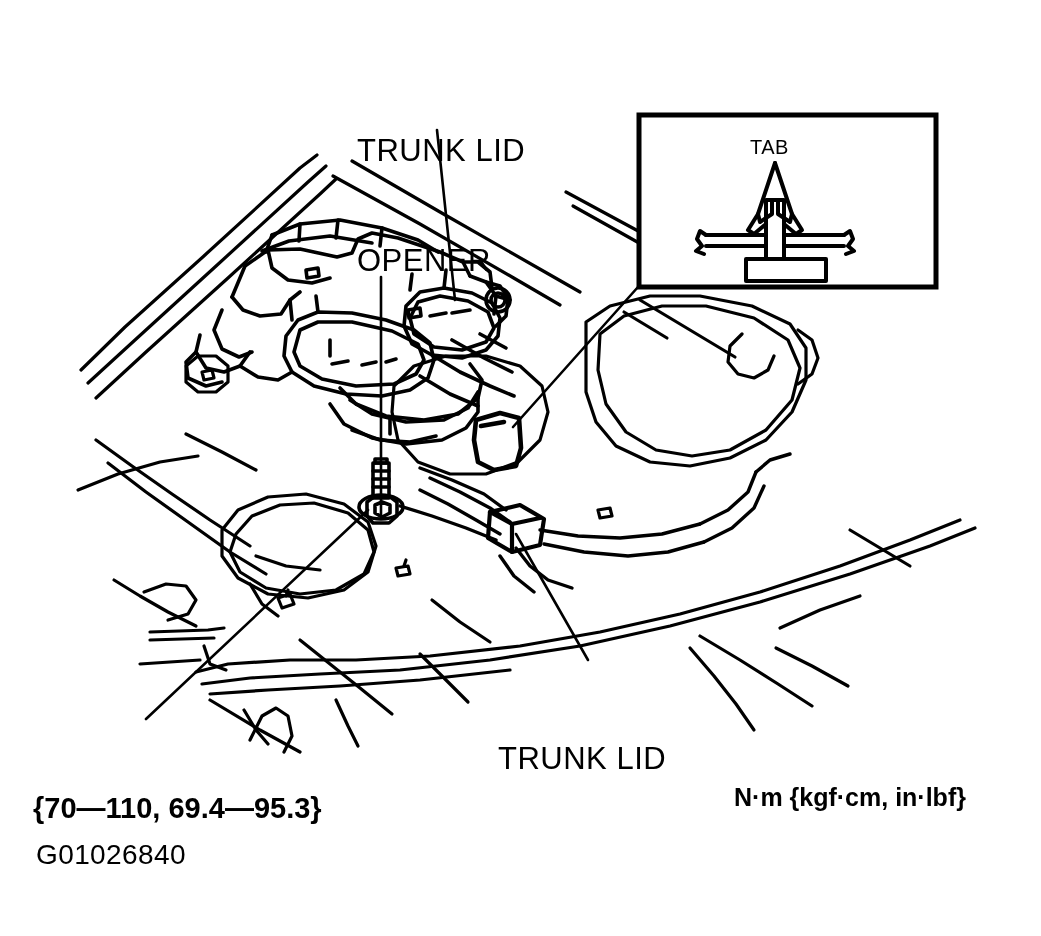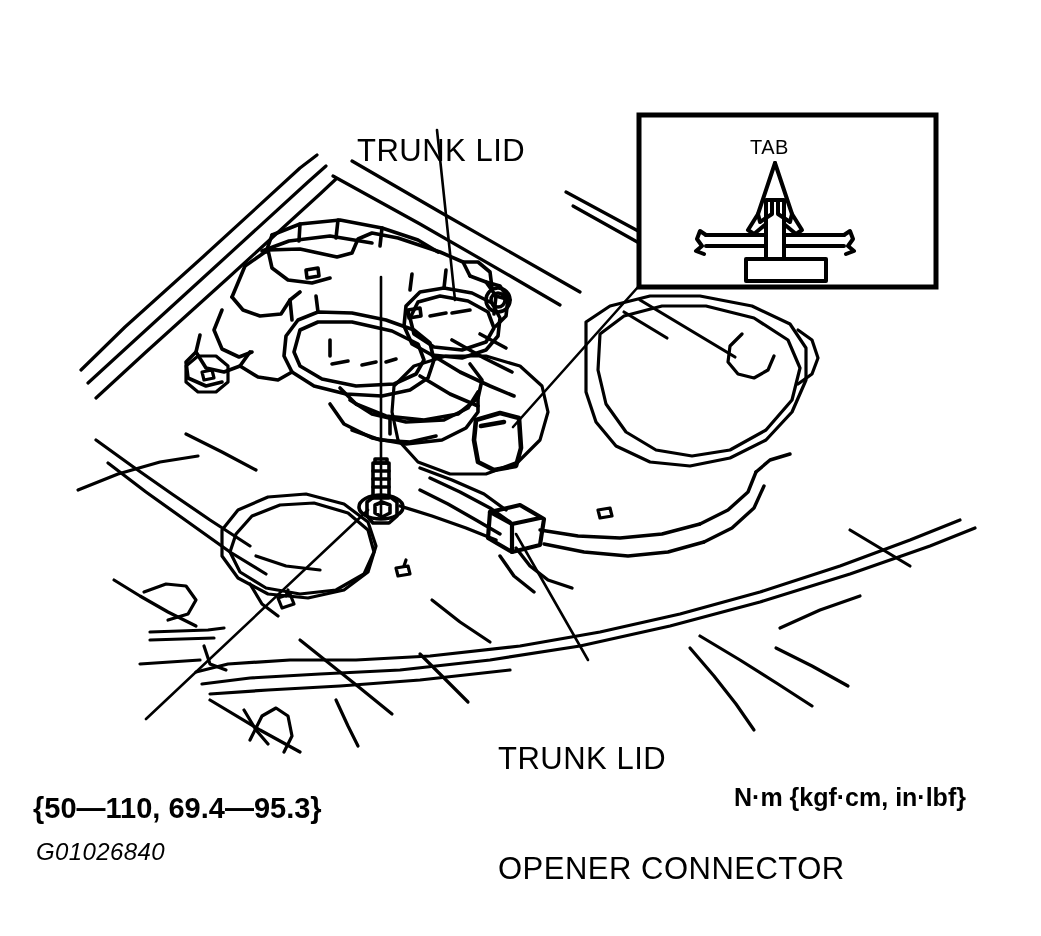--- a/index.html
+++ b/index.html
@@ -49,24 +49,23 @@
     font-weight: bold;
     letter-spacing: 0px;
   }
   .lbl-units {
     font-size: 25px;
     font-weight: bold;
     letter-spacing: 0px;
     text-align: center;
   }
   .lbl-figid {
-    font-size: 24px;
+    font-size: 28px;
     font-weight: 400;
     letter-spacing: 0.4px;
-    font-style: italic;
   }
   #label-trunk-lid-opener { left: 357px; top: 60px; }
   #label-tab { left: 750px; top: 136px; }
   #label-trunk-lid-opener-connector { left: 498px; top: 668px; }
   #label-torque-spec { left: 33px; top: 723px; }
   #label-units { left: 734px; top: 783px; }
   #label-figure-id { left: 36px; top: 838px; }
 </style>
 </head>
 <body>
@@ -294,30 +293,30 @@
         <path d="M706 235 L700 231 L697 239 L702 246 L696 251 L704 254"></path>
         <path d="M844 235 L850 231 L853 239 L848 246 L854 251 L846 254"></path>
 
         <path d="M746 259 L826 259 L826 281 L746 281 Z"></path>
       </g>
     </g>
   </svg>
 
   <div class="lbl lbl-callout" id="label-trunk-lid-opener">
     <div>TRUNK LID</div>
+    <div>OPENER</div>
   </div>
 
   <div class="lbl lbl-tab" id="label-tab">TAB</div>
 
   <div class="lbl lbl-callout" id="label-trunk-lid-opener-connector">
     <div>TRUNK LID</div>
-    <div>OPENER CONNECTOR</div>
   </div>
 
   <div class="lbl lbl-torque" id="label-torque-spec">
-    <div>{50—110, 69.4—95.3}</div>
+    <div>{70—110, 69.4—95.3}</div>
   </div>
 
   <div class="lbl lbl-units" id="label-units">N·m {kgf·cm, in·lbf}</div>
 
   <div class="lbl lbl-figid" id="label-figure-id">G01026840</div>
 
 </div>
 
 </body></html>

